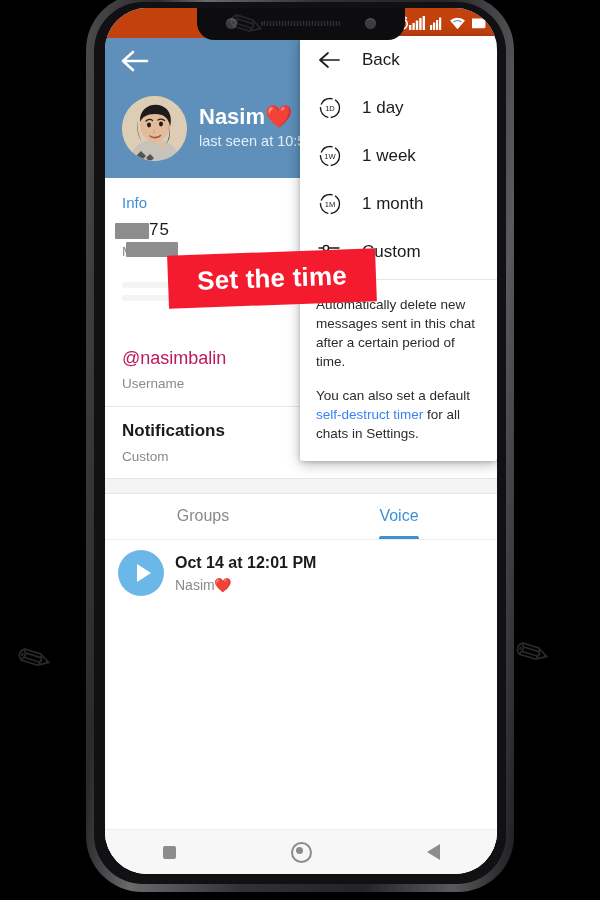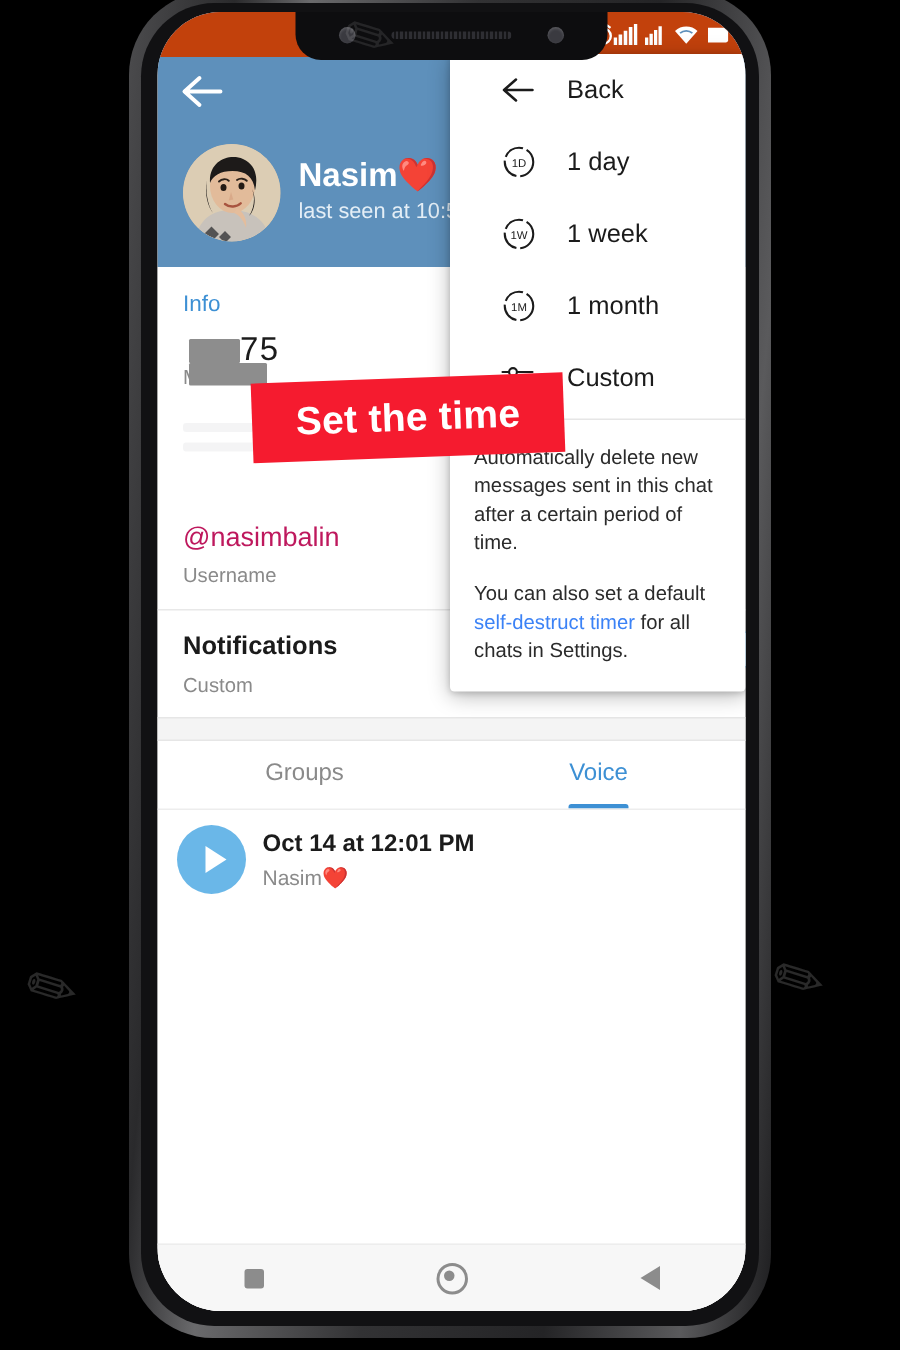--- a/index.html
+++ b/index.html
@@ -177,23 +177,23 @@
   .info-title {
     position: absolute;
     left: 17px;
     top: 16px;
     font-size: 15px;
     color: #3d90d4;
     font-weight: normal;
   }
   .phone-number {
     position: absolute;
-    left: 21px;
+    left: 10px;
     top: 42px;
-    font-size: 22px;
+    font-size: 17px;
     color: #1b1b1b;
     letter-spacing: 1px;
     text-align: center;
   }
   .redact-bar {
     display: inline-block;
     background: #8d8d8d;
     color: transparent;
     border-radius: 1px;
     vertical-align: middle;
@@ -387,21 +387,21 @@
     background: #ffffff;
     border-radius: 3px;
     box-shadow: 0 3px 14px rgba(0,0,0,0.28), 0 1px 4px rgba(0,0,0,0.18);
     z-index: 8;
     overflow: hidden;
   }
   .menu-item {
     display: flex;
     align-items: center;
     height: 48px;
-    padding-left: 34px;
+    padding-left: 18px;
     cursor: pointer;
   }
   .menu-ico {
     width: 26px;
     height: 26px;
     flex: 0 0 26px;
     display: flex;
     align-items: center;
     justify-content: flex-start;
     margin-right: 18px;

